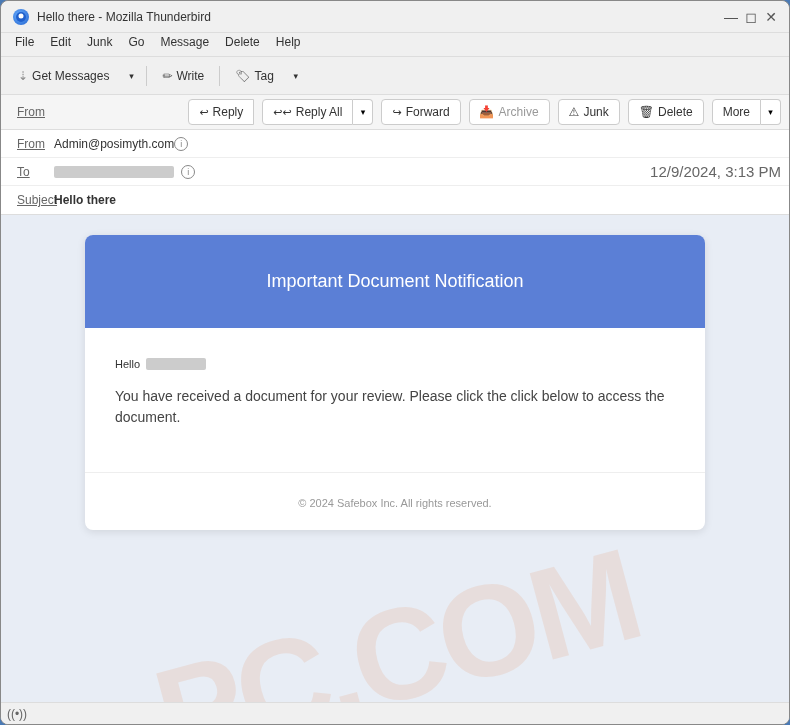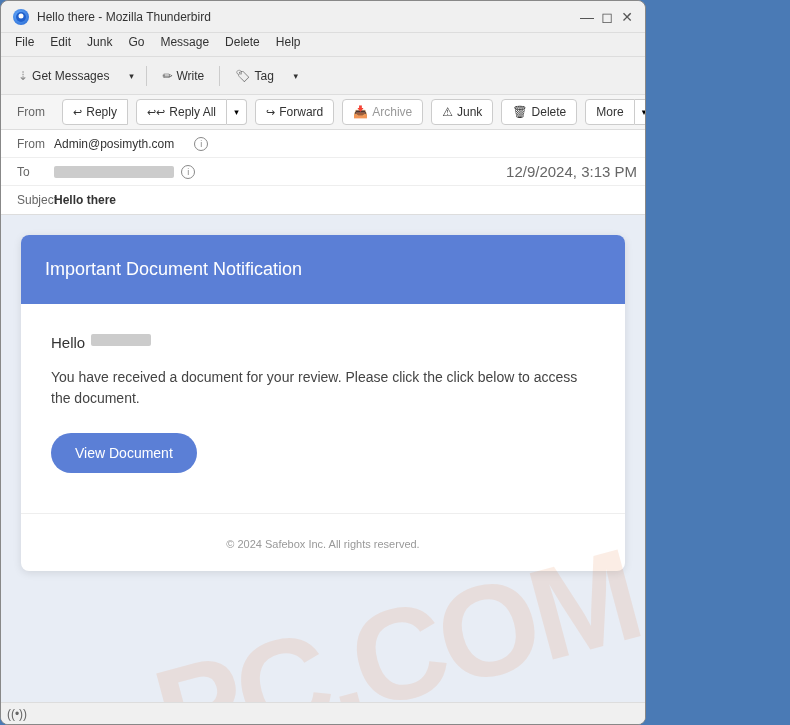--- a/index.html
+++ b/index.html
@@ -7,21 +7,21 @@
       font-family: -apple-system, BlinkMacSystemFont, 'Segoe UI', sans-serif;
       font-size: 13px;
       background: #4a7ab5;
       width: 790px;
       height: 725px;
       overflow: hidden;
     }
 
     
     .window {
-      width: 646px;
+      width: 790px;
       height: 725px;
       background: #f3f3f3;
       border: 1px solid #888;
       border-radius: 8px;
       display: flex;
       flex-direction: column;
       overflow: hidden;
     }
 
     
@@ -146,35 +146,36 @@
       border-bottom: 1px solid #ddd;
       gap: 4px;
       background: #f5f5f5;
     }
     .field-label {
       color: #666;
       font-size: 12px;
       width: 45px;
       flex-shrink: 0;
       padding-left: 8px;
+      text-decoration: underline;
     }
     .email-meta-row {
       display: flex;
       align-items: center;
       padding: 5px 8px;
       border-bottom: 1px solid #eee;
       min-height: 28px;
     }
     .email-meta-row:last-child { border-bottom: none; }
     .from-address {
       font-size: 12px;
       color: #333;
       display: flex;
       align-items: flex-end;
-      gap: 20px;
+      gap: 0;
     }
     .info-icon {
       width: 14px;
       height: 14px;
       border-radius: 50%;
       border: 1px solid #888;
       display: inline-flex;
       align-items: center;
       justify-content: center;
       font-size: 9px;
@@ -254,38 +255,39 @@
       background: white;
       border-radius: 8px;
       width: 620px;
       max-width: 100%;
       overflow: hidden;
       box-shadow: 0 2px 8px rgba(0,0,0,0.1);
     }
 
     .email-card-header {
       background: #5b7fd6;
-      padding: 24px;
-      text-align: left;
+      padding: 36px;
+      text-align: center;
     }
     .email-card-header-text {
       color: white;
       font-size: 18px;
       font-weight: 500;
     }
 
     .email-card-body {
       padding: 30px 30px 20px 30px;
     }
 
     .greeting {
-      font-size: 15px;
+      font-size: 11px;
       color: #333;
       margin-bottom: 16px;
       display: flex;
+      align-items: center;
       gap: 6px;
     }
 
     .message-text {
       font-size: 14px;
       color: #444;
       line-height: 1.5;
       margin-bottom: 24px;
     }
 
@@ -492,23 +494,20 @@
       </div>
 
       <div class="email-card-body">
         <div class="greeting">
           <span>Hello</span>
           <span class="redacted-block" style="width:60px;height:12px;"></span>
         </div>
 
         <p class="message-text">You have received a document for your review. Please click the click below to access the document.</p>
 
-        <button class="view-doc-btn">
-          <span>View Document</span>
-        </button>
       </div>
 
       <hr class="email-card-divider">
 
       <div class="email-card-footer">
         <span class="footer-text">© 2024 Safebox Inc. All rights reserved.</span>
       </div>
     </div>
   </div>
 

